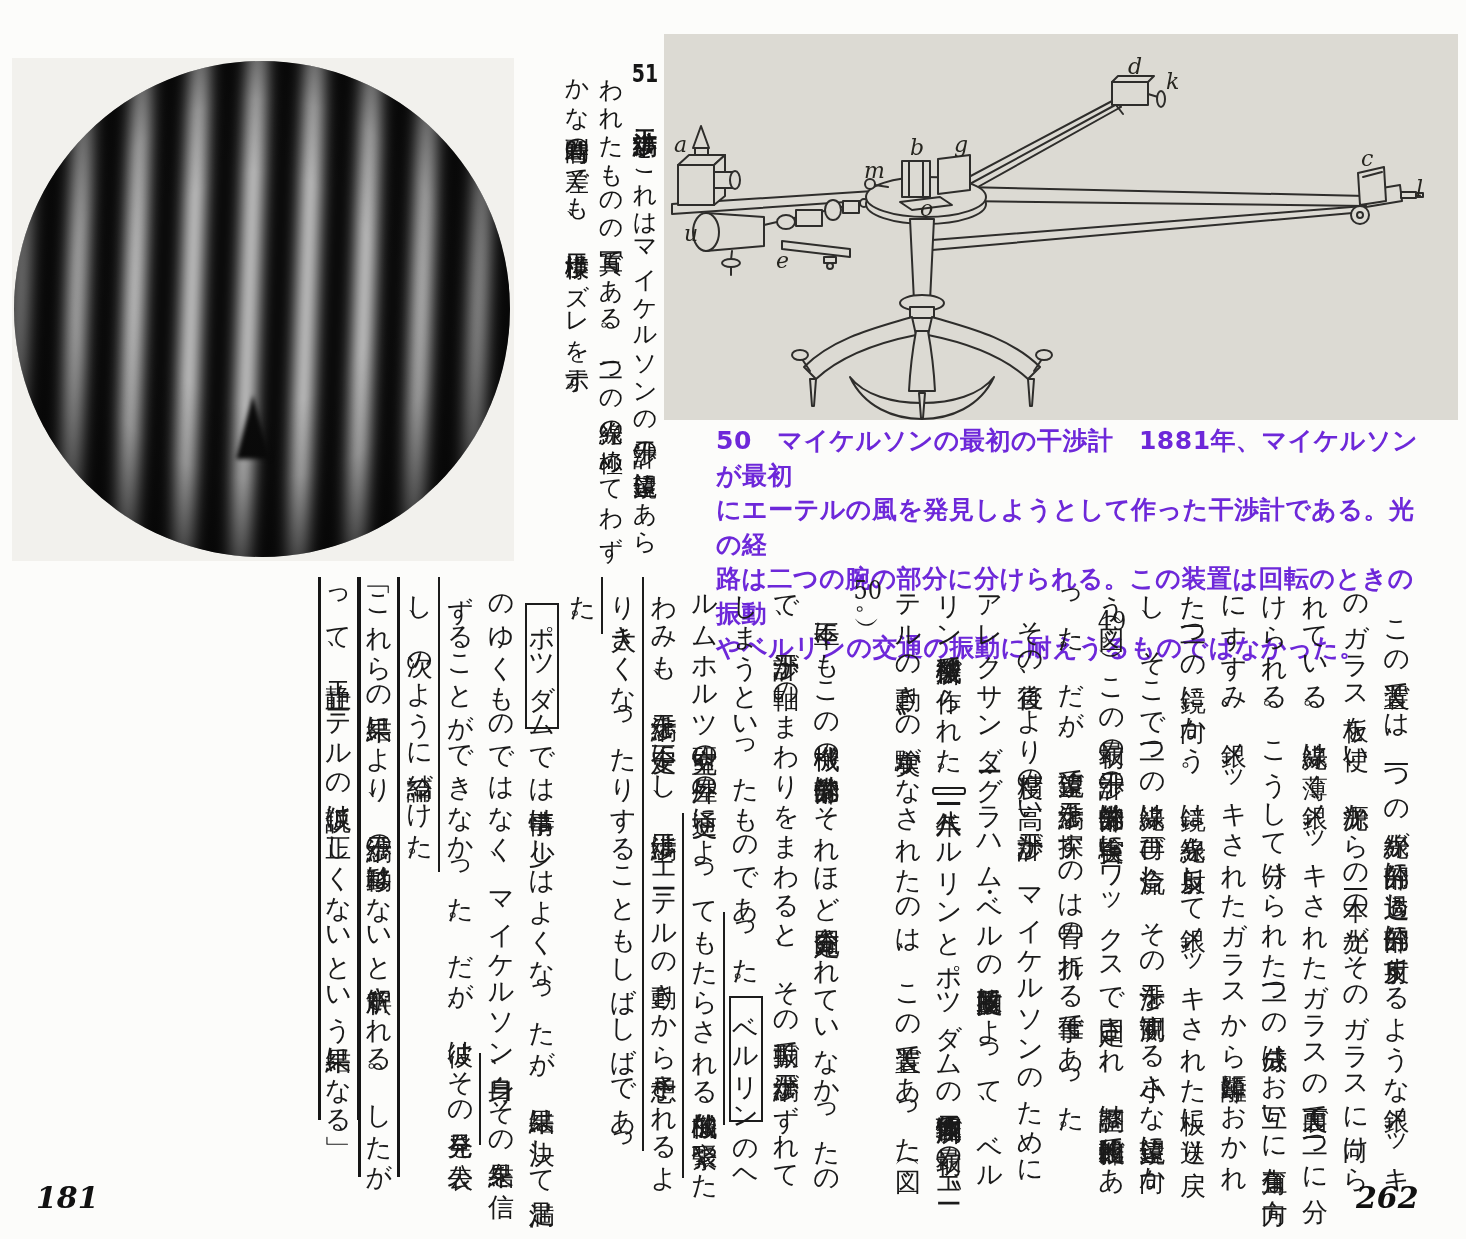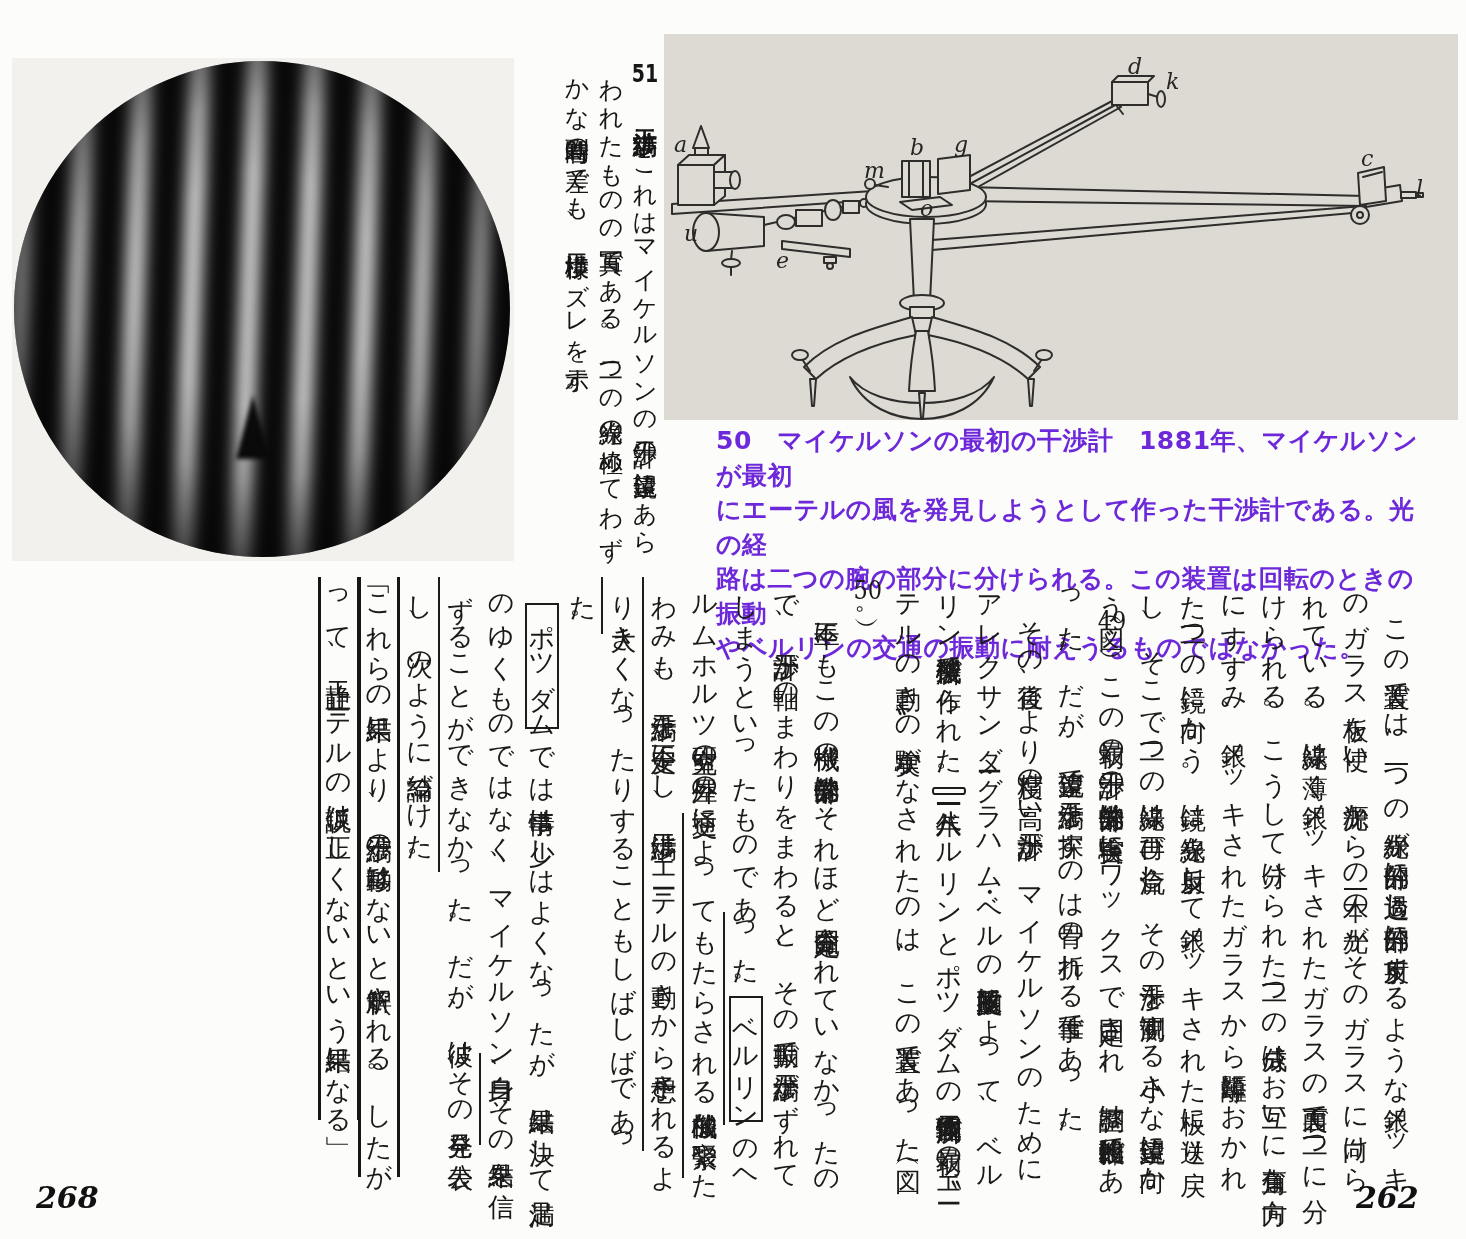--- a/index.html
+++ b/index.html
@@ -173,16 +173,16 @@
 やベルリンの交通の振動に耐えうるものではなかった。</div>
 
   <div class="body-text vtext">
       <div class="para"><span>　この装置では、一つの光線が部分的に透過し部分的に反射するような銀メッキのガラス板を使い、光源からの一本の光がそのガラスに向けられている。光線は薄く銀メッキされたガラスの裏面で二つに分けられる。こうして分けられた二つの成分はお互いに直角な方向にすすみ、銀メッキされたガラスから等距離におかれた二つの鏡に向かう。鏡は光線を反射して銀メッキされた板に送り戻し、そこで二つの光線は再び合流し、その干渉を観測する小さな望遠鏡に向かう（図</span><span class="tcy">49</span><span>）。この最初の干渉計の光学的部分は実験台にワックスで固定され、調整は比較的粗雑であった。だが、望遠鏡で干渉縞を探すのは骨の折れる仕事であった。</span></div>
       <div class="para"><span>　その直後、より精度の高い干渉計が、マイケルソンのためにアレクサンダー・グラハム・ベルの財政的支援によって、ベルリン機械製作所で作られた。</span><span class="circle">一八八一年</span><span>ベルリンとポツダムの天体物理観測所で最初の〝エーテルの動き〟の実験がなされたのは、この装置であった（図</span><span class="tcy">50</span><span>）。</span></div>
       <div class="para"><span>　不幸にもこの機械の光学的部分はそれほど充分固定されていなかったので、干渉計が軸のまわりをまわると、その振動で干渉縞がずれてしまうといったものであった。</span><span class="box">ベルリン</span><span>のヘルムホルツ研究室の屋外の交通によって</span><span class="line">もたらされる機械的な緊張</span><span>やたわみも、干渉縞を不安定にし、</span><span class="line">干渉縞はエーテルの動きから予想されるより大きくなったりすることもしばしばであった。</span></div>
       <div class="para"><span>　</span><span class="box">ポツダム</span><span>では事情は少しはよくなったが、結果は決して満足のゆくものではなく、マイケルソン自身、その結果を信ずることができなかった。だが、彼は</span><span class="line">その発見を公表し、次のように結論づけた。</span></div>
       <div class="para"><span class="line2">「これらの結果により、干渉縞の移動はないと解釈される。したがって、静止エーテルの仮説は正しくないという結果になる」</span></div>
     </div>
 
-  <div class="page-number" id="pn-left">268</div>
+  <div class="page-number" id="pn-left">181</div>
   <div class="page-number" id="pn-right">262</div>
 
 </div>
 
 </body></html>

